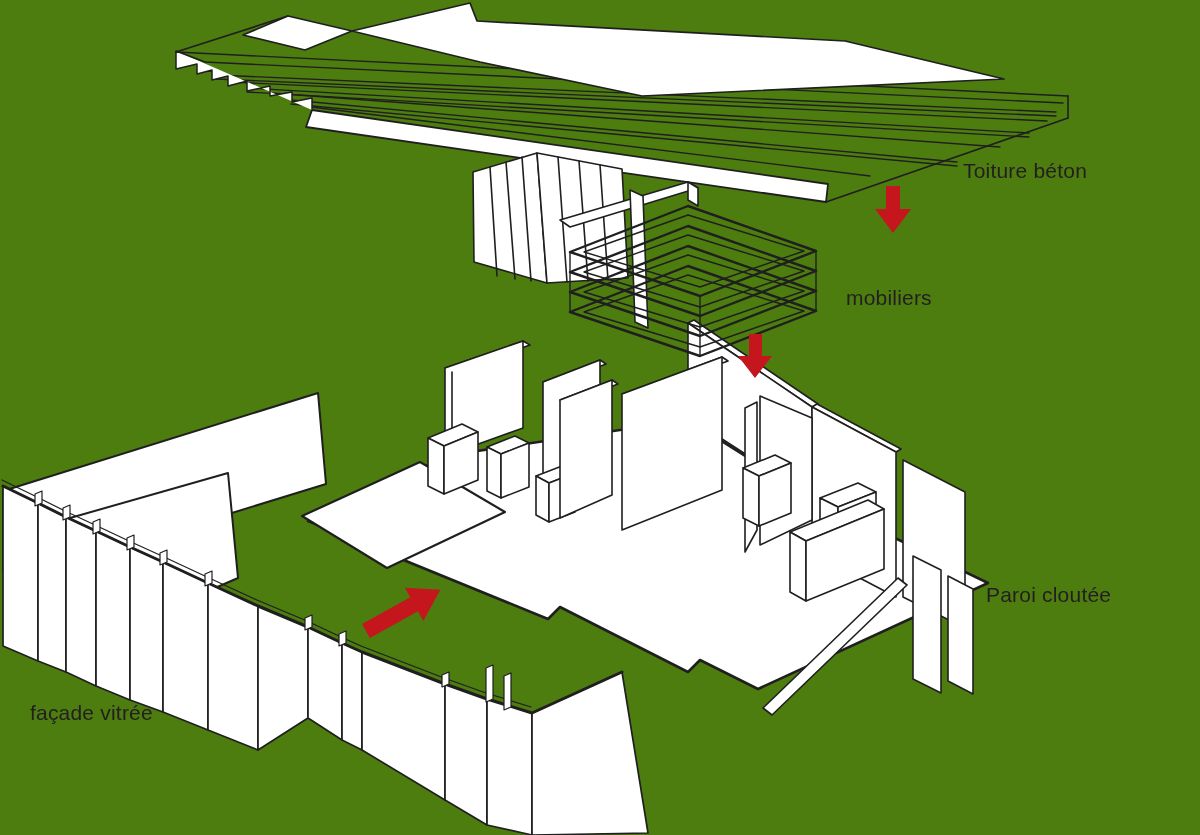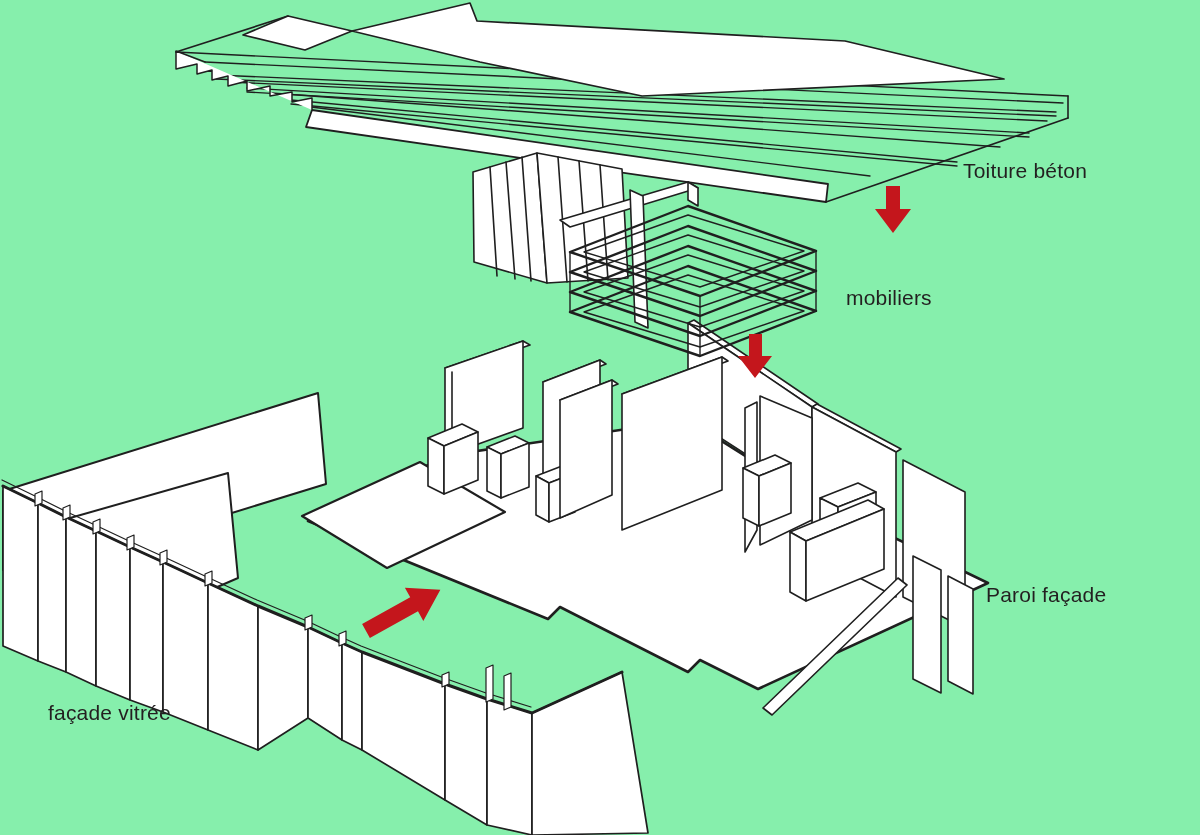--- a/index.html
+++ b/index.html
@@ -1,36 +1,36 @@
 <!DOCTYPE html>
 <html><head>
 <meta charset="utf-8">
 <style>
   html, body { margin: 0; padding: 0; background: #ffffff; }
   #canvas {
     position: relative;
     width: 1200px;
     height: 835px;
-    background: #86efac;
+    background: #4d7c0f;
     overflow: hidden;
     font-family: "Liberation Sans", sans-serif;
   }
   #drawing { position: absolute; left: 0; top: 0; }
   .diagram-label {
     position: absolute;
     font-size: 21px;
     color: #231f20;
     letter-spacing: 0.2px;
     white-space: nowrap;
     line-height: 1;
   }
   #label-toiture { left: 963px; top: 160px; }
   #label-mobiliers { left: 846px; top: 287px; }
   #label-paroi { left: 986px; top: 584px; }
-  #label-facade { left: 48px; top: 702px; }
+  #label-facade { left: 30px; top: 702px; }
   svg * { vector-effect: non-scaling-stroke; }
 </style>
 </head>
 <body>
 
 <div id="canvas">
 
 <svg id="drawing" width="1200" height="835" viewBox="0 0 1200 835" fill="none" stroke="#1f1f1f" stroke-width="1.6" stroke-linejoin="round" stroke-linecap="round">
 
   <g>
@@ -224,15 +224,15 @@
 
   <g stroke="none">
     <polygon points="886,186 900,186 900,209 911,209 893,233 875,209 886,209" fill="#c4161c"></polygon>
     <polygon points="749,334 762,334 762,356 772,356 755,378 738,356 749,356" fill="#c4161c"></polygon>
     <polygon transform="translate(366,631) rotate(-29)" points="0,-8 55,-8 55,-19 85,0 55,19 55,8 0,8" fill="#c4161c"></polygon>
   </g>
 </svg>
 
   <div class="diagram-label" id="label-toiture">Toiture béton</div>
   <div class="diagram-label" id="label-mobiliers">mobiliers</div>
-  <div class="diagram-label" id="label-paroi">Paroi façade</div>
+  <div class="diagram-label" id="label-paroi">Paroi cloutée</div>
   <div class="diagram-label" id="label-facade">façade vitrée</div>
 </div>
 
 </body></html>

